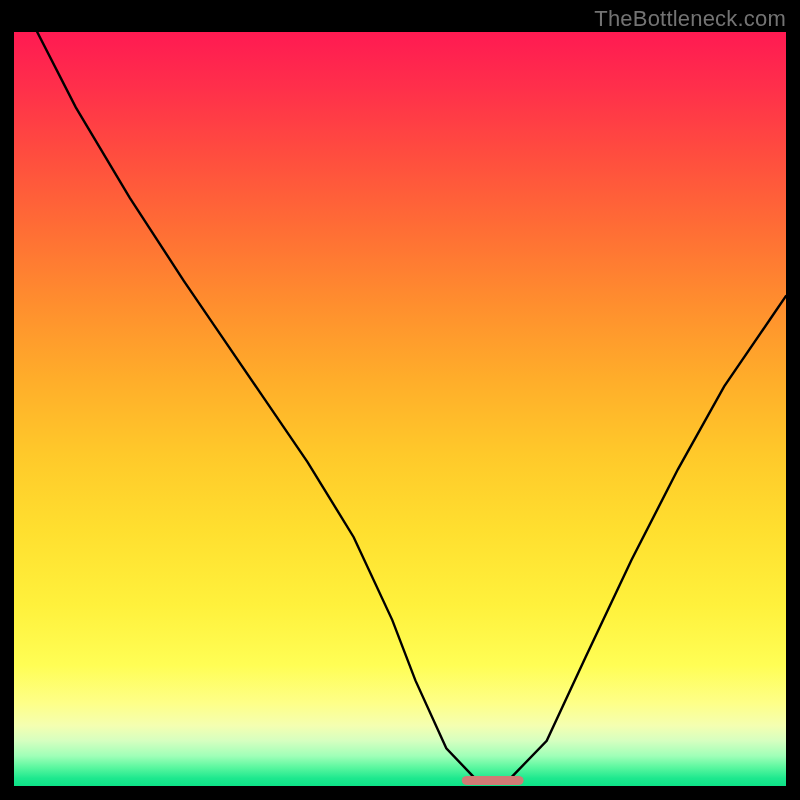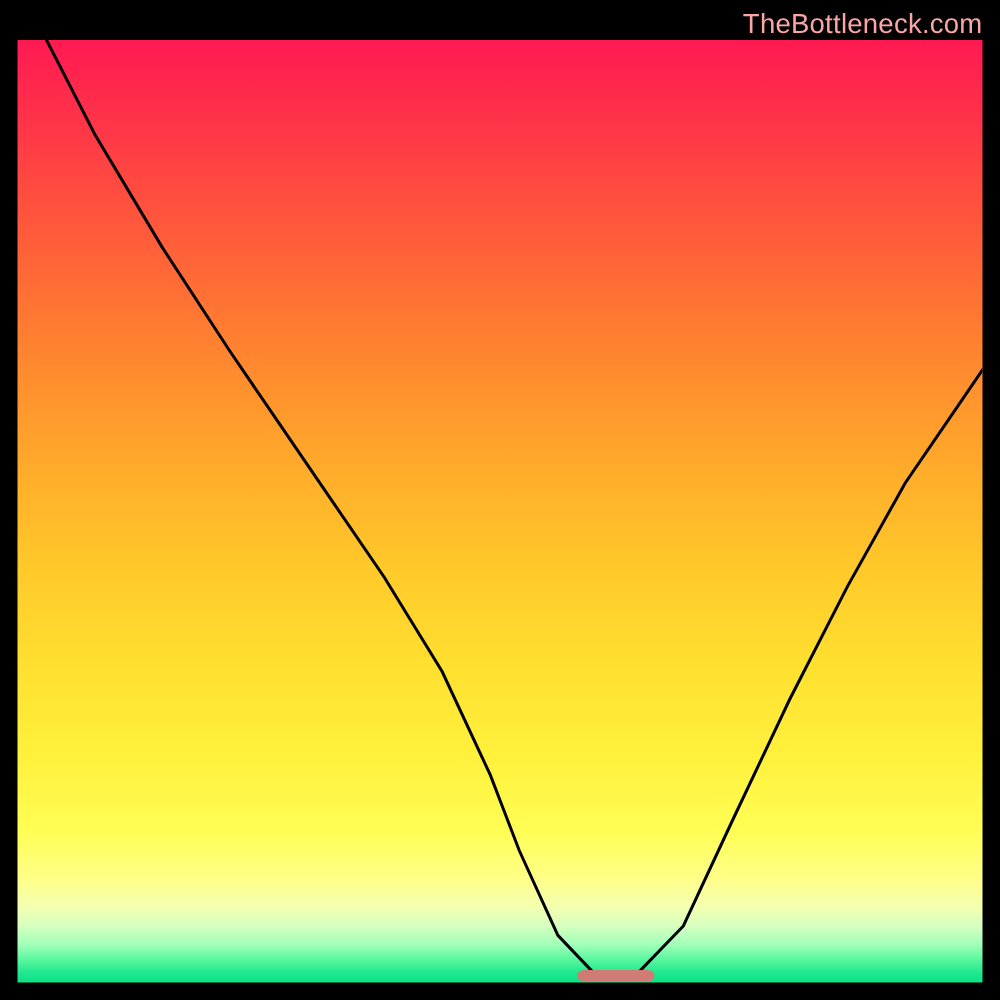--- a/index.html
+++ b/index.html
@@ -44,21 +44,21 @@
   svg.curve {
     position: absolute;
     inset: 0;
     width: 100%;
     height: 100%;
   }
   .attribution {
     position: absolute;
     top: 6px;
     right: 14px;
-    color: #fca5a5;
+    color: #737373;
     font-size: 22px;
     letter-spacing: 0.2px;
   }
 </style>
 </head>
 <body>
 
 <div class="attribution">TheBottleneck.com</div>
 
 <div class="frame">

